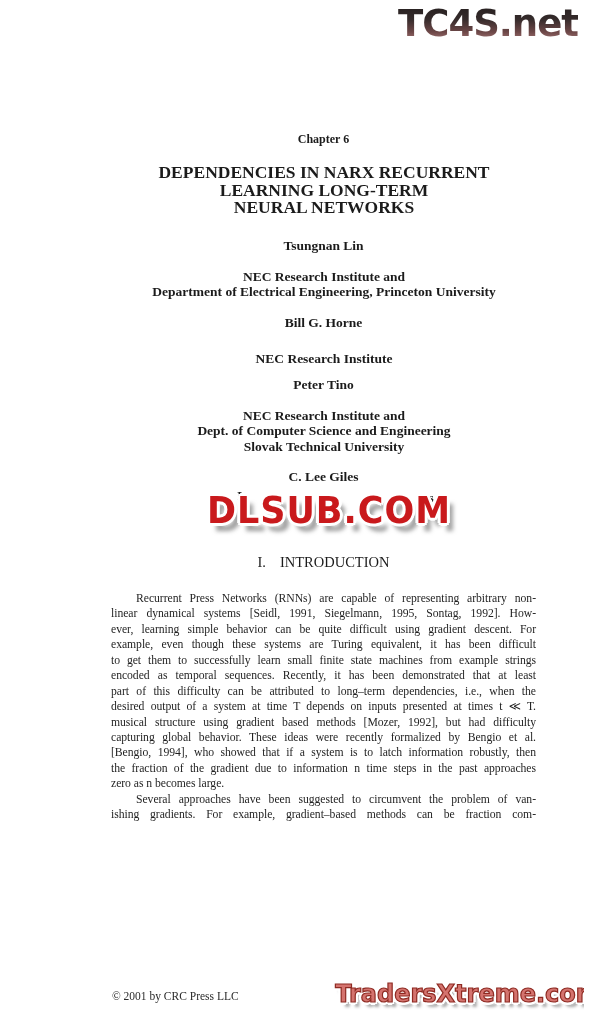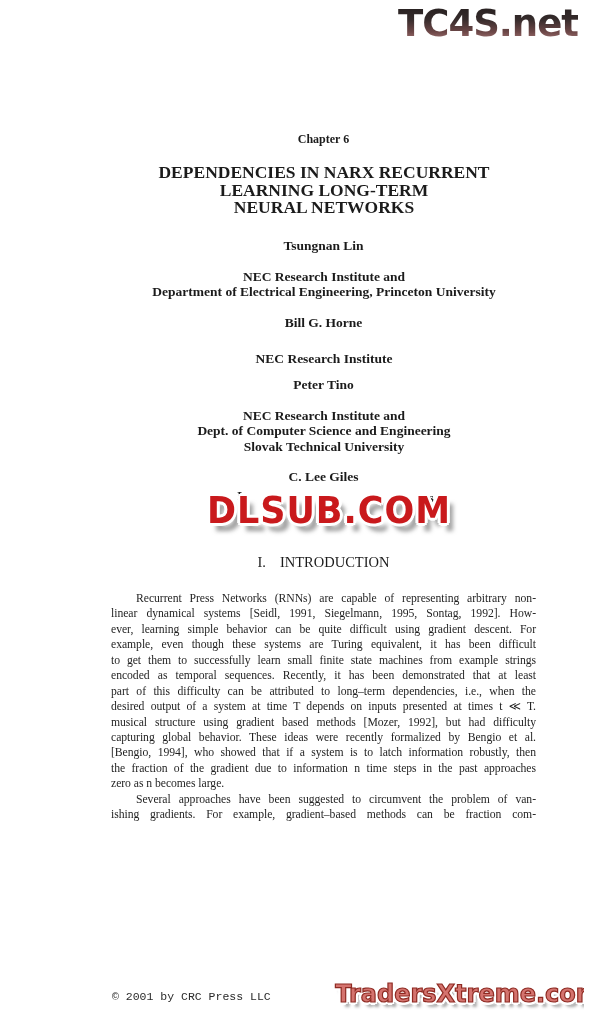--- a/index.html
+++ b/index.html
@@ -56,21 +56,21 @@
     font-size:14.5px;font-weight:normal;}
   .sec .num{margin-right:14px;}
   
   .body{position:absolute;left:90px;top:591px;width:425px;
     font-size:11.7px;line-height:15.45px;letter-spacing:-0.05px;color:#1f1f1f;}
   .bl{text-align:justify;text-align-last:justify;text-justify:inter-word;height:15.45px;overflow:visible;white-space:nowrap;}
   .bl.noj{text-align:left;text-align-last:left;}
   .bl.ind{padding-left:25px;}
   
   .copyright{position:absolute;left:91px;top:990px;
-    font-family:Liberation Mono, monospace;font-size:11.5px;color:#2a2a2a;}
+    font-family:Liberation Serif, serif;font-size:11.5px;color:#2a2a2a;}
 </style>
 </head>
 <body>
 
 <div class="page">
 
   <div class="wm-tc4s">TC4S.net</div>
 
   <div class="chapter">Chapter 6</div>
 

